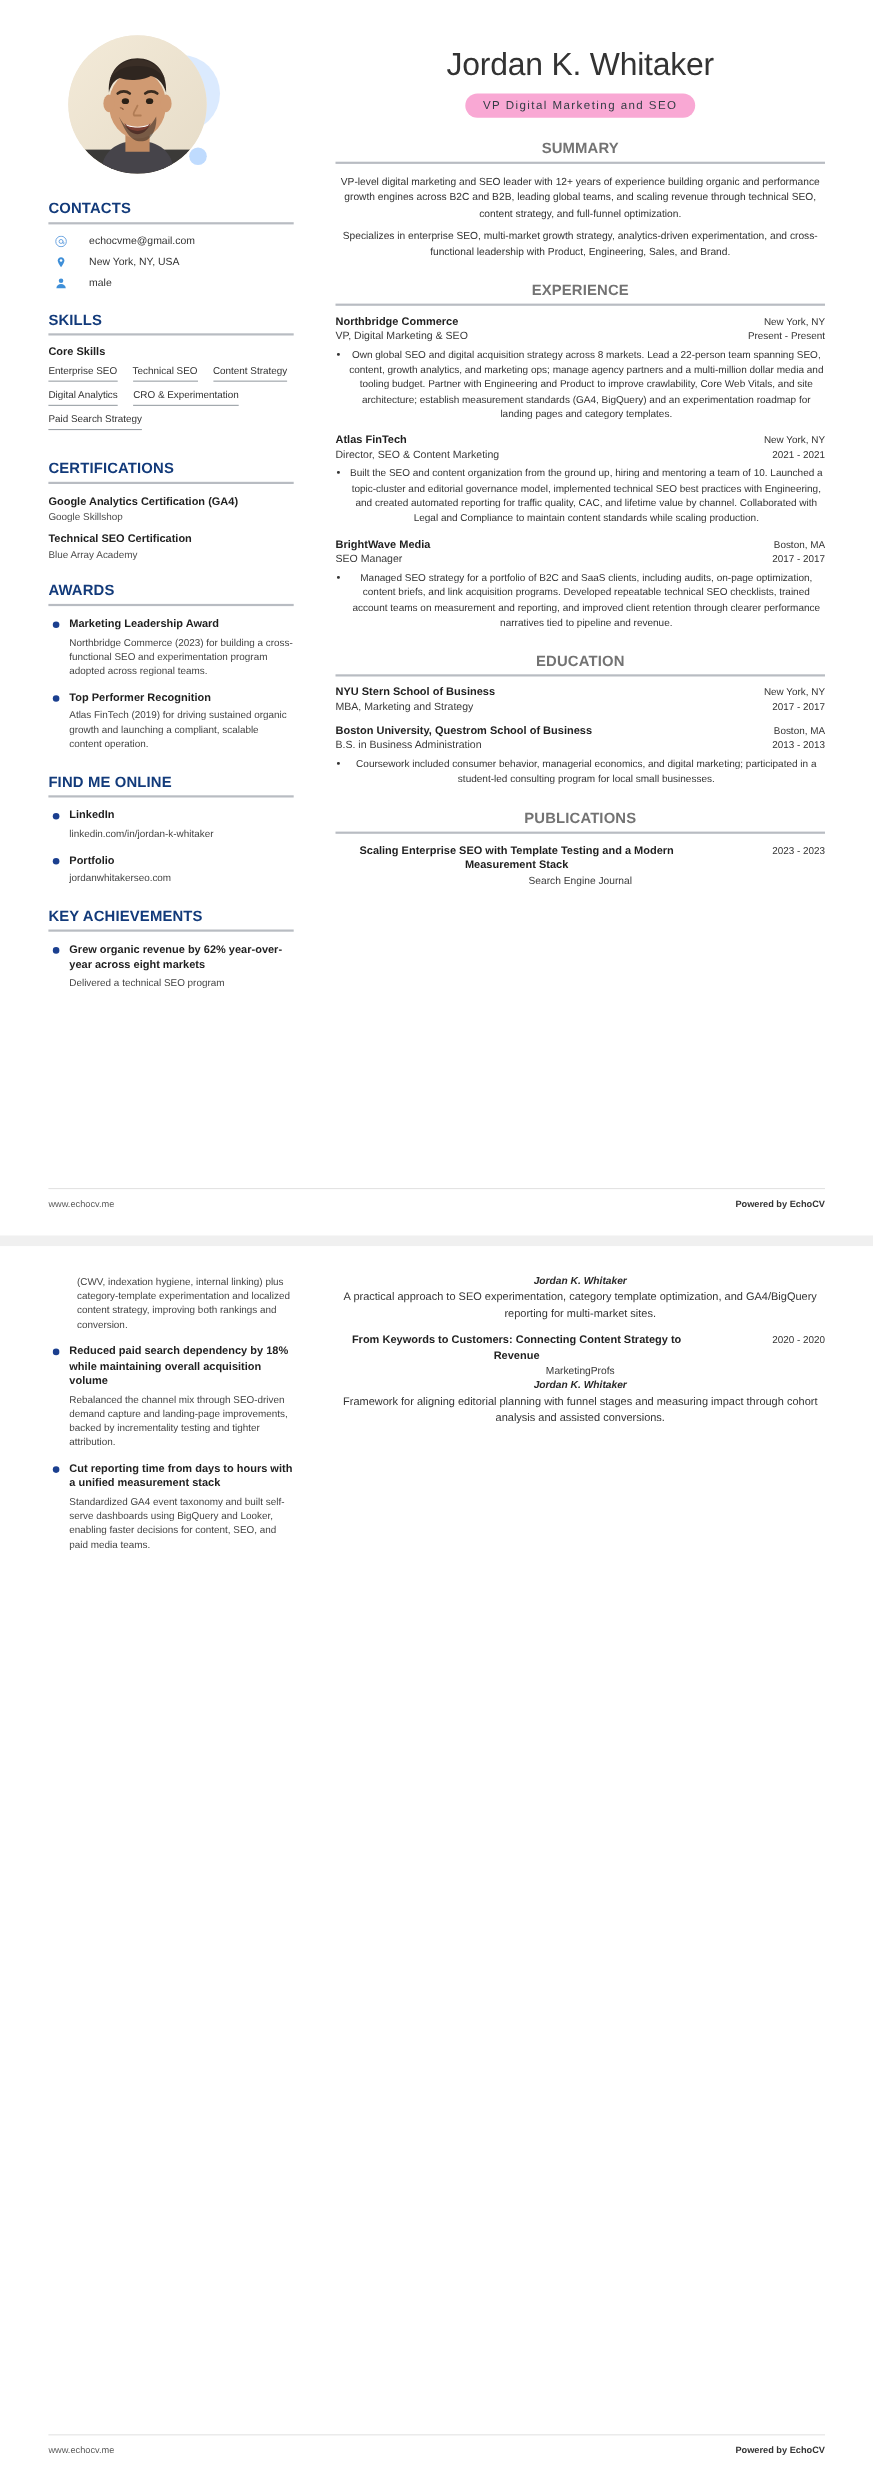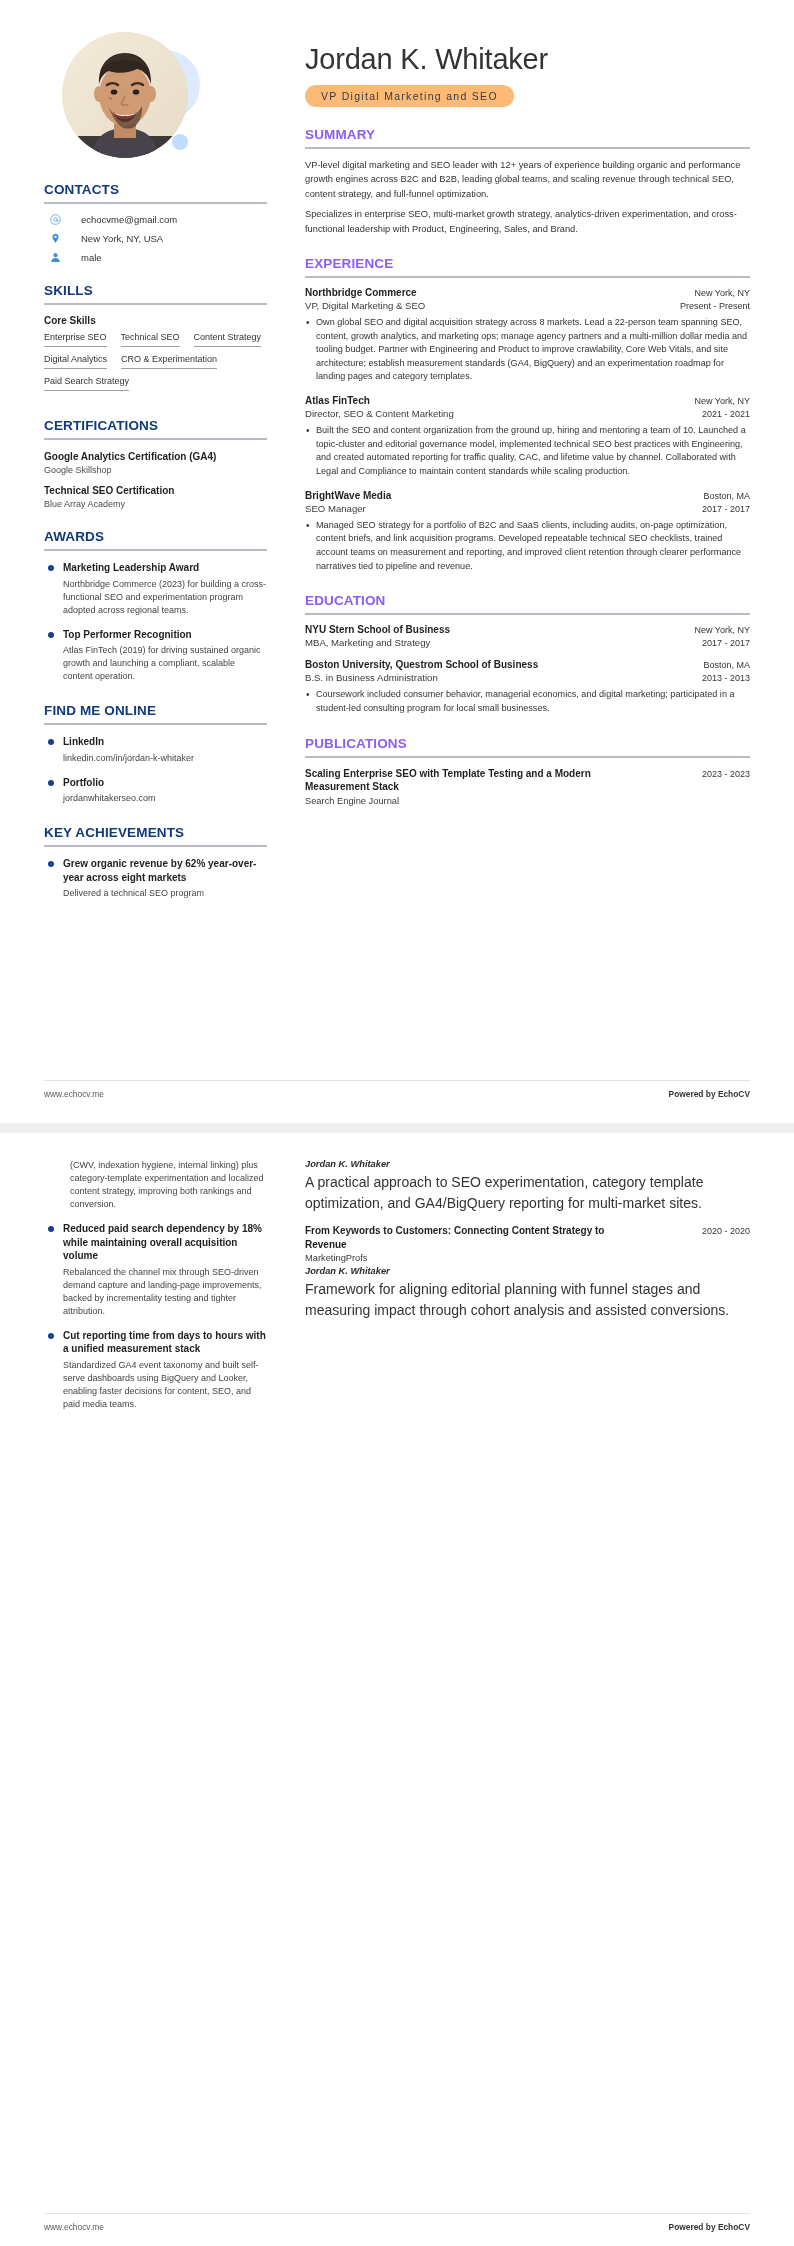--- a/index.html
+++ b/index.html
@@ -20,21 +20,21 @@
   }
   .page-inner {
     position:absolute;
     left:0; top:0; right:0; bottom:0;
     padding:26px 44px 0 44px;
     display:flex;
     gap:0;
   }
   
   .col-left { width:245px; flex:0 0 245px; padding-right:22px; }
-  .col-right { flex:1 1 auto; padding-left:16px; }
+  .col-right { flex:1 1 auto; padding-left:16px;text-align:center; }
 
   
   .photo-wrap {
     position:relative;
     width:130px; height:130px;
     margin:6px 0 0 18px;
   }
   .blob {
     position:absolute;
     border-radius:50%;
@@ -109,33 +109,33 @@
     font-size:29px;
     font-weight:normal;
     color:#333333;
     letter-spacing:-.2px;
     line-height:1.1;
     margin:18px 0 0 0;
   }
   .role-pill {
     display:inline-block;
     margin-top:9px;
-    background:#fdba74;
+    background:#f9a8d4;
     color:#333c45;
     font-size:10.5px;
     letter-spacing:1.3px;
     padding:5px 16px;
     border-radius:11px;
   }
 
   
   .main-h {
     font-size:13.5px;
     font-weight:bold;
-    color:#8b5cf6;
+    color:#737373;
     text-transform:uppercase;
     letter-spacing:.01em;
     margin:20px 0 0 0;
   }
   .main-rule { height:2px; background:#b8bcc2; margin:5px 0 9px 0; }
 
   .summary-p { font-size:9.3px; line-height:1.55; color:#333; margin:0 0 6px 0; }
 
   
   .entry { margin-bottom:11px; }
@@ -160,21 +160,21 @@
     font-size:10px; color:#333;
   }
 
   
   .pub { margin-bottom:10px; }
   .pub-head { display:flex; justify-content:space-between; align-items:baseline; gap:10px; }
   .pub-title { font-size:10px; font-weight:bold; color:#1f1f1f; line-height:1.35; max-width:74%; }
   .pub-year { font-size:9px; color:#333; white-space:nowrap; }
   .pub-venue { font-size:9.3px; color:#3a3a3a; margin-top:2px; }
   .pub-author { font-size:9.3px; font-style:italic; font-weight:bold; color:#2b2b2b; margin-top:3px; }
-  .pub-desc { font-size:14px; line-height:1.5; color:#333; margin-top:3px; }
+  .pub-desc { font-size:10px; line-height:1.5; color:#333; margin-top:3px; }
 
   
   .footer {
     position:absolute;
     left:44px; right:44px; bottom:24px;
     display:flex; justify-content:space-between; align-items:center;
     font-size:8.4px; color:#5a5a5a;
   }
   .footer .right { font-weight:bold; color:#333; }
   .footer-rule { position:absolute; left:44px; right:44px; bottom:42px; height:1px; background:#e3e3e3; }

